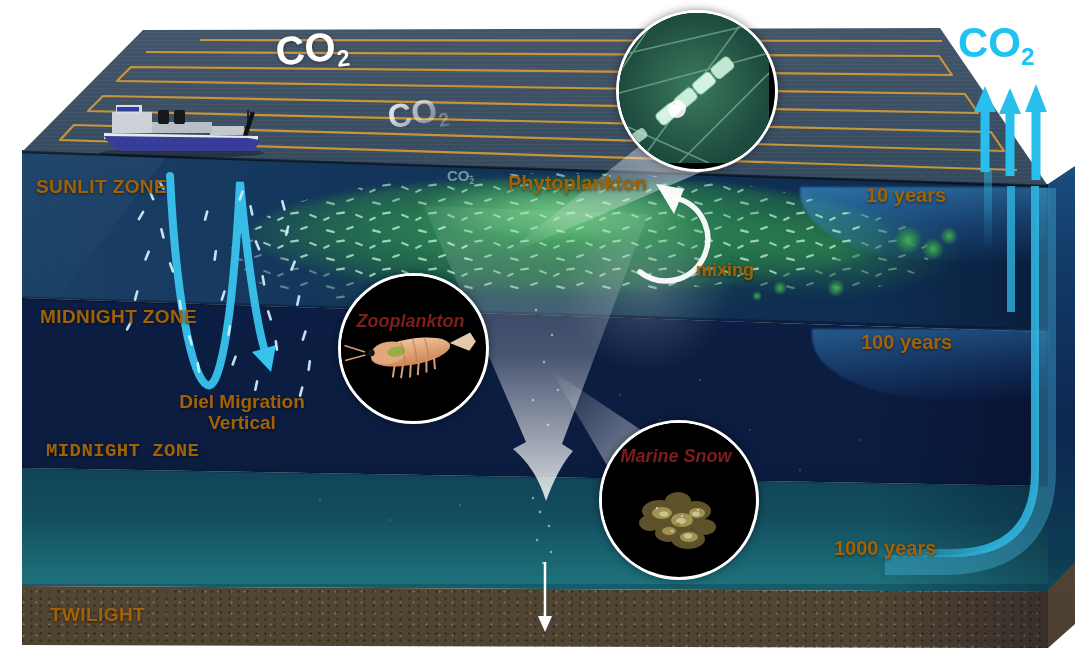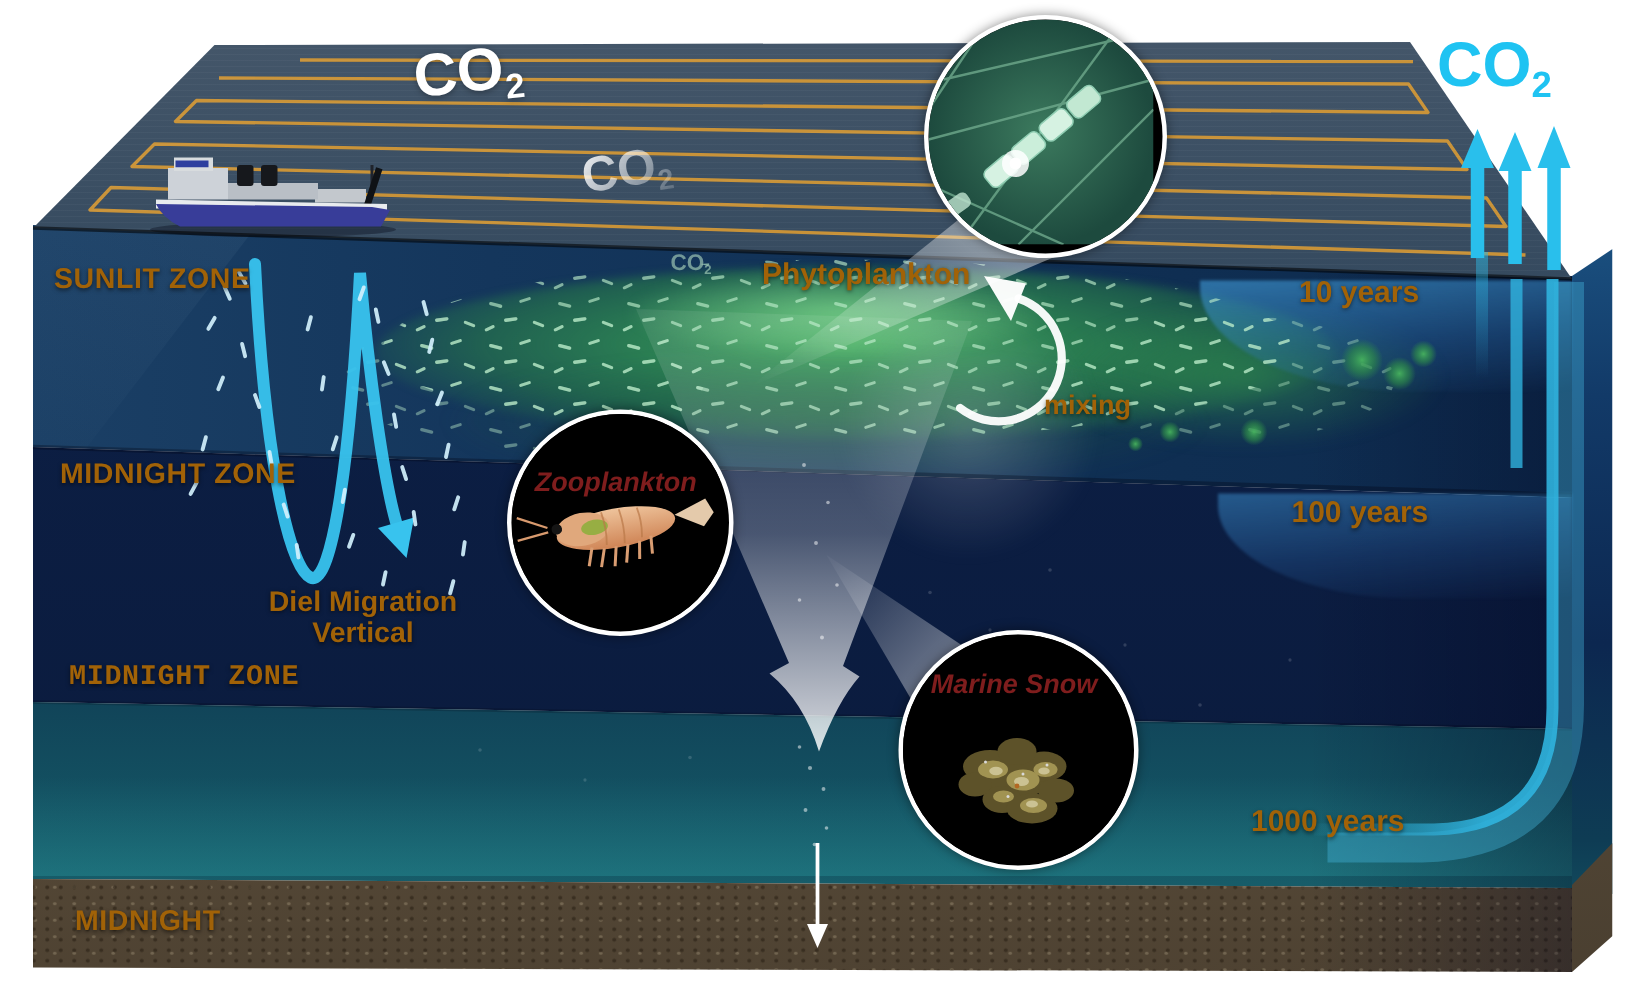--- a/index.html
+++ b/index.html
@@ -388,21 +388,21 @@
           <circle cx="96" cy="87" r="1"></circle>
             <circle cx="70" cy="108" r="1"></circle>
           </g>
       </g>
     </svg>
   </div>
 
   <div class="lbl zone-lbl" style="left:36px;top:176px;">SUNLIT ZONE</div>
   <div class="lbl zone-lbl" style="left:40px;top:306px;">MIDNIGHT ZONE</div>
   <div class="lbl zone-lbl" style="left:46px;top:440px;font-family:Liberation Mono, monospace;">MIDNIGHT ZONE</div>
-  <div class="lbl zone-lbl" style="left:50px;top:604px;">MIDNIGHT</div>
+  <div class="lbl zone-lbl" style="left:50px;top:604px;">TWILIGHT</div>
 
   <div class="lbl yr-lbl" style="left:866px;top:184px;">10 years</div>
   <div class="lbl yr-lbl" style="left:842px;top:331px;margin-left:19px;">100 years</div>
   <div class="lbl yr-lbl" style="left:834px;top:537px;">1000 years</div>
 
   <div class="lbl" style="left:484px;top:172px;font-size:20px;margin-left:24px;">Phytoplankton</div>
   <div class="circle-lbl" style="left:338px;top:311px;width:145px;">Zooplankton</div>
   <div class="circle-lbl" style="left:599px;top:446px;width:154px;">Marine Snow</div>
 
   <div class="lbl" style="left:696px;top:260px;font-size:18px;">mixing</div>

